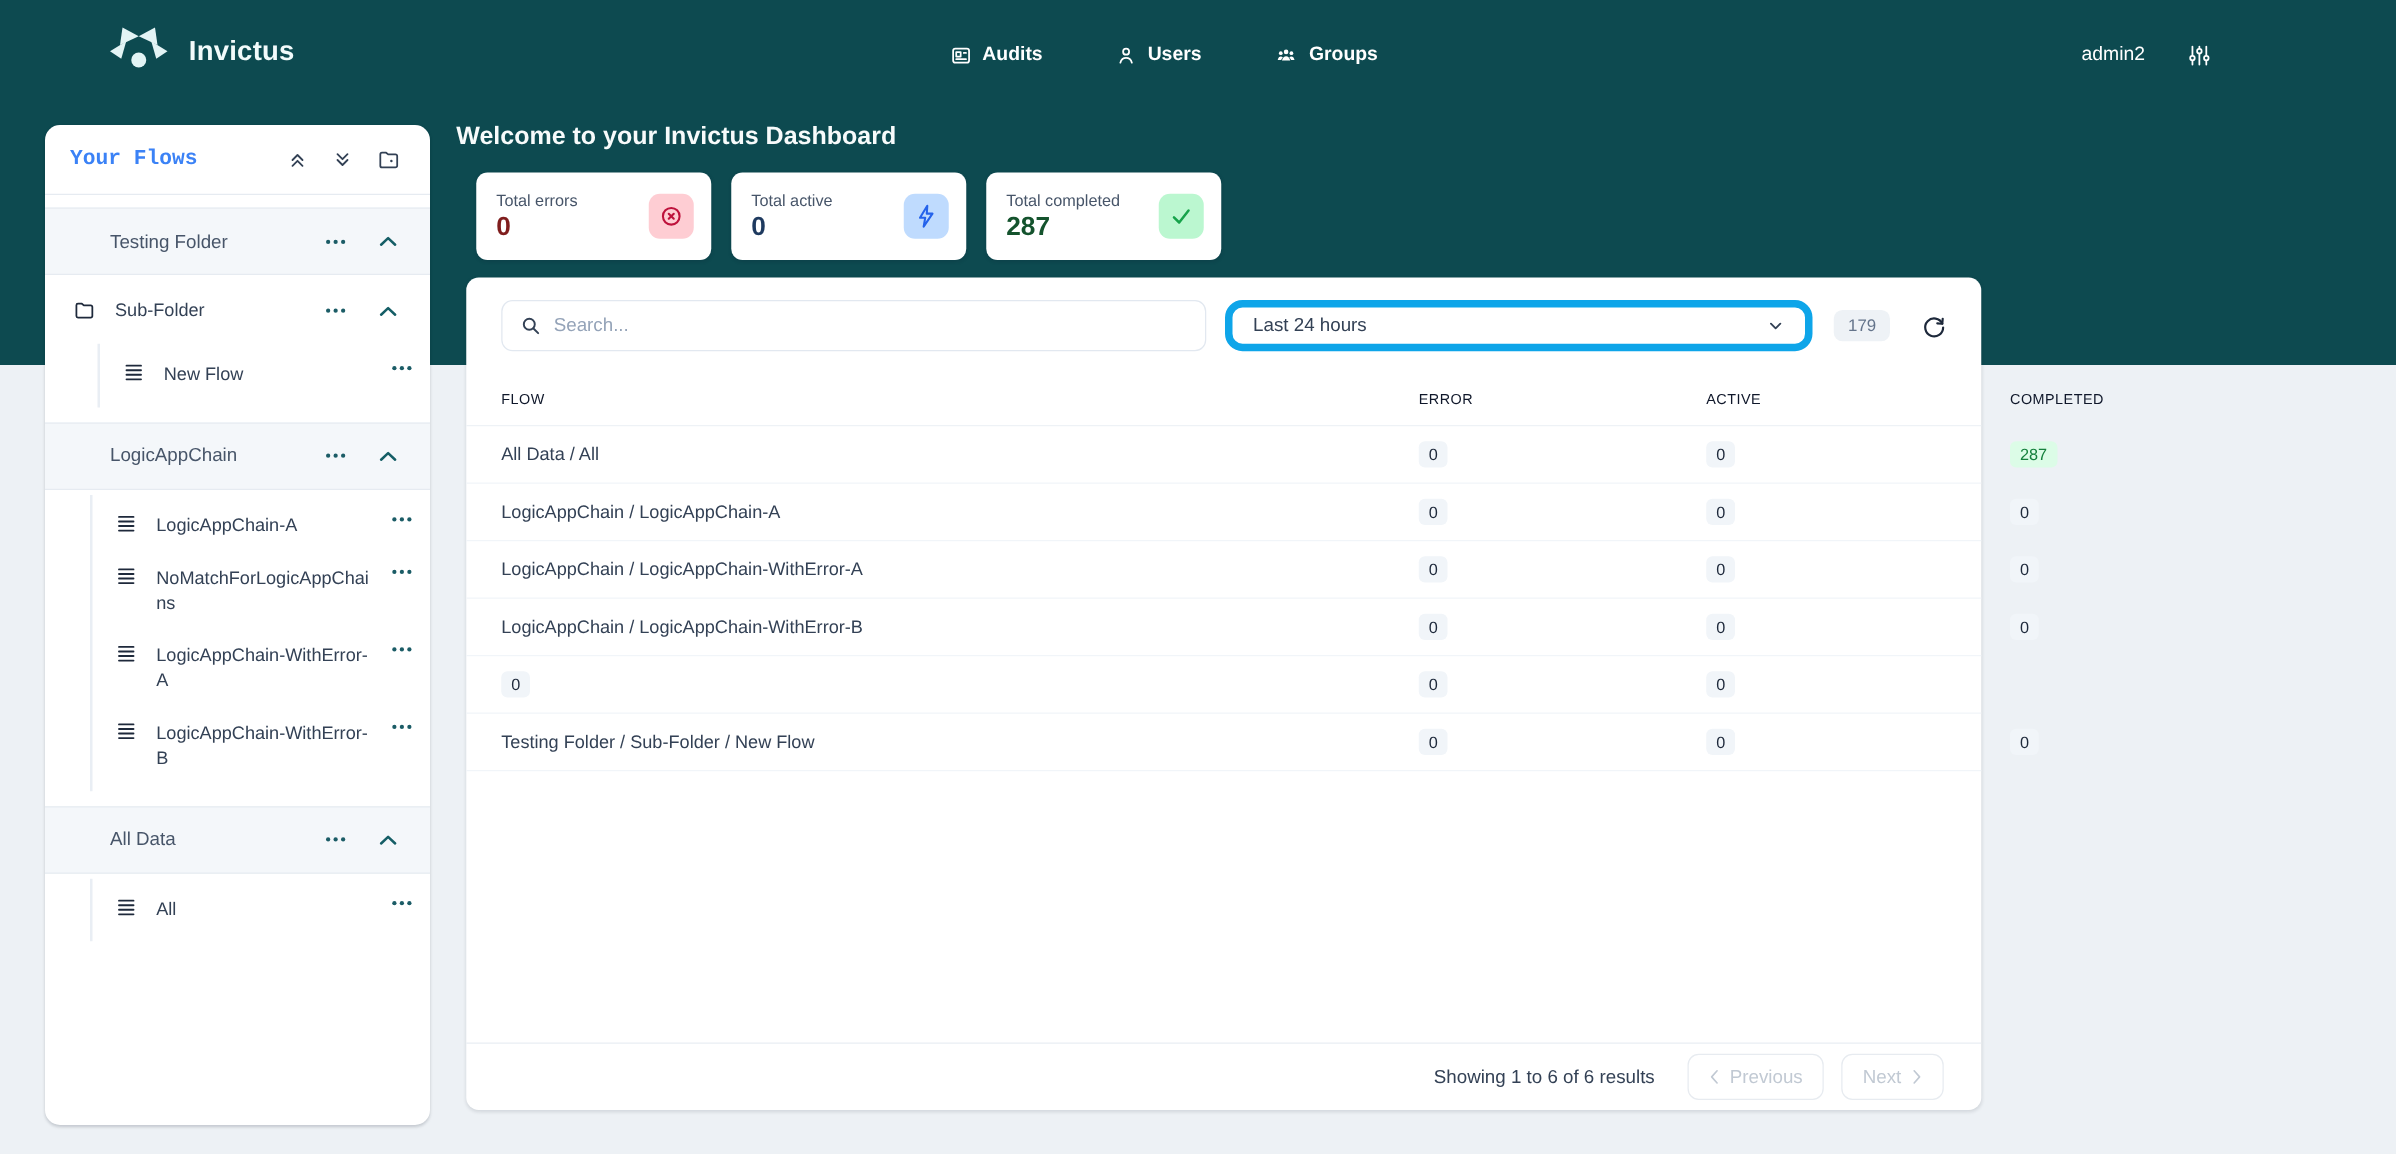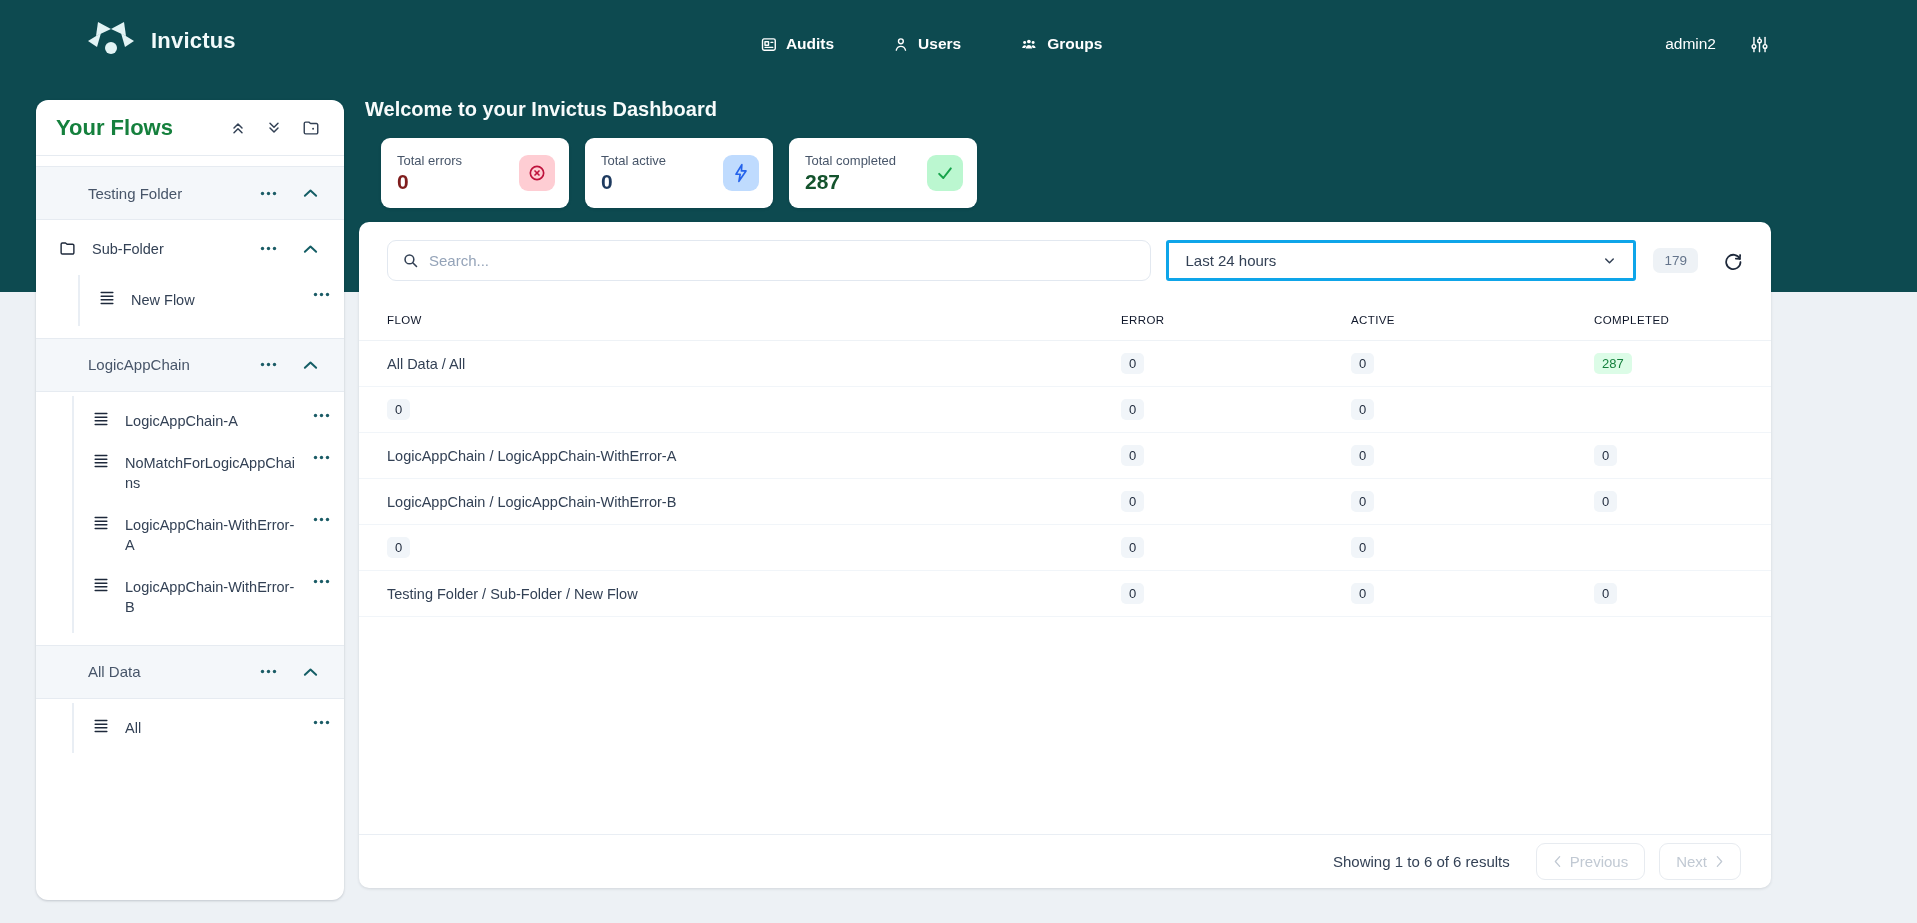--- a/index.html
+++ b/index.html
@@ -24,21 +24,21 @@
   .username { color:#fff; font-size:15.5px; }
 
   
   .sidebar {
     position:absolute; left:36px; top:100px; width:308px; height:800px;
     background:#fff; border-radius:12px;
     box-shadow:0 1px 3px rgba(16,24,40,.12), 0 1px 2px rgba(16,24,40,.07);
     overflow:hidden;
   }
   .sidebar-head { height:56px; display:flex; align-items:center; padding:0 24px 0 20px; border-bottom:1px solid #e6ebf1; }
-  .sidebar-title { flex:1; font-size:22px; font-weight:bold; color:#15803d; }
+  .sidebar-title { flex:1; font-size:17px; font-weight:bold; color:#3b82f6;font-family:Liberation Mono, monospace; }
   .sidebar-head-icons { display:flex; align-items:center; gap:20px; color:#334155; }
   .icon-btn { display:flex; align-items:center; cursor:pointer; }
 
   .section-head {
     margin-top:10px; height:54px; background:#f4f7fa;
     border-top:1px solid #e6ebf1; border-bottom:1px solid #e6ebf1;
     display:flex; align-items:center; padding:0 26px 0 20px;
   }
   .section-label { flex:1; font-size:15px; color:#475569;margin-left:32px; }
   .row-actions { display:flex; align-items:center; gap:26px; }
@@ -69,30 +69,30 @@
   .stat-value.errors { color:#7f1d1d; }
   .stat-value.active { color:#1e3a5f; }
   .stat-value.completed { color:#14532d; }
   .stat-icon { width:36px; height:36px; border-radius:9px; display:flex; align-items:center; justify-content:center; }
   .stat-icon.errors { background:#fecdd3; }
   .stat-icon.active { background:#bfdbfe; }
   .stat-icon.completed { background:#bbf7d0; }
 
   
   .panel {
-    position:absolute; left:359px; top:222px; width:1412px; height:666px;
+    position:absolute; left:373px; top:222px; width:1212px; height:666px;
     background:#fff; border-radius:10px;
     box-shadow:0 1px 3px rgba(16,24,40,.12);
     display:flex; flex-direction:column;
   }
   .controls { display:flex; align-items:center; gap:15px; padding:18px 28px; }
   .search-box { flex:1; height:41px; border:1px solid #e2e8f0; border-radius:9px; display:flex; align-items:center; padding:0 14px; gap:10px; background:#fff; }
   .search-box input { border:none; outline:none; flex:1; font-size:15px; color:#334155; font-family:"Liberation Sans", sans-serif; background:transparent; }
   .search-box input::placeholder { color:#94a3b8; }
-  .select-box { width:470px; height:41px; border:3px solid #0ea5e9; border-radius:3px; display:flex; align-items:center; justify-content:space-between; padding:0 16px; cursor:pointer; }
+  .select-box { width:470px; height:41px; border:6px solid #0ea5e9; border-radius:14px; display:flex; align-items:center; justify-content:space-between; padding:0 16px; cursor:pointer; }
   .select-value { font-size:15px; color:#334155; }
   .count-badge { background:#eef2f6; border-radius:7px; padding:5px 11px; font-size:13.5px; color:#64748b; margin-left:2px; }
   .refresh-btn { margin-left:10px; display:flex; align-items:center; cursor:pointer; }
 
   .table { display:flex; flex-direction:column; }
   .trow { display:grid; grid-template-columns:734px 230px 243px 1fr; align-items:center; padding:0 28px; }
   .thead { height:42px; border-bottom:1px solid #eef2f6; }
   .th { font-size:11.5px; font-weight:normal; color:#0f172a; letter-spacing:.4px; }
   .tbody-row { height:46px; border-bottom:1px solid #f1f5f9; }
   .flow-cell { font-size:14.5px; color:#334155; }
@@ -503,20 +503,21 @@
       <span class="th">COMPLETED</span>
     </div>
 
     <div class="trow tbody-row">
       <span class="flow-cell">All Data / All</span>
       <span><span class="badge">0</span></span>
       <span><span class="badge">0</span></span>
       <span><span class="badge green">287</span></span>
     </div>
     <div class="trow tbody-row">
+      <span class="flow-cell">LogicAppChain / LogicAppChain-A</span>
       <span><span class="badge">0</span></span>
       <span><span class="badge">0</span></span>
       <span><span class="badge">0</span></span>
     </div>
     <div class="trow tbody-row">
       <span class="flow-cell">LogicAppChain / LogicAppChain-WithError-A</span>
       <span><span class="badge">0</span></span>
       <span><span class="badge">0</span></span>
       <span><span class="badge">0</span></span>
     </div>

